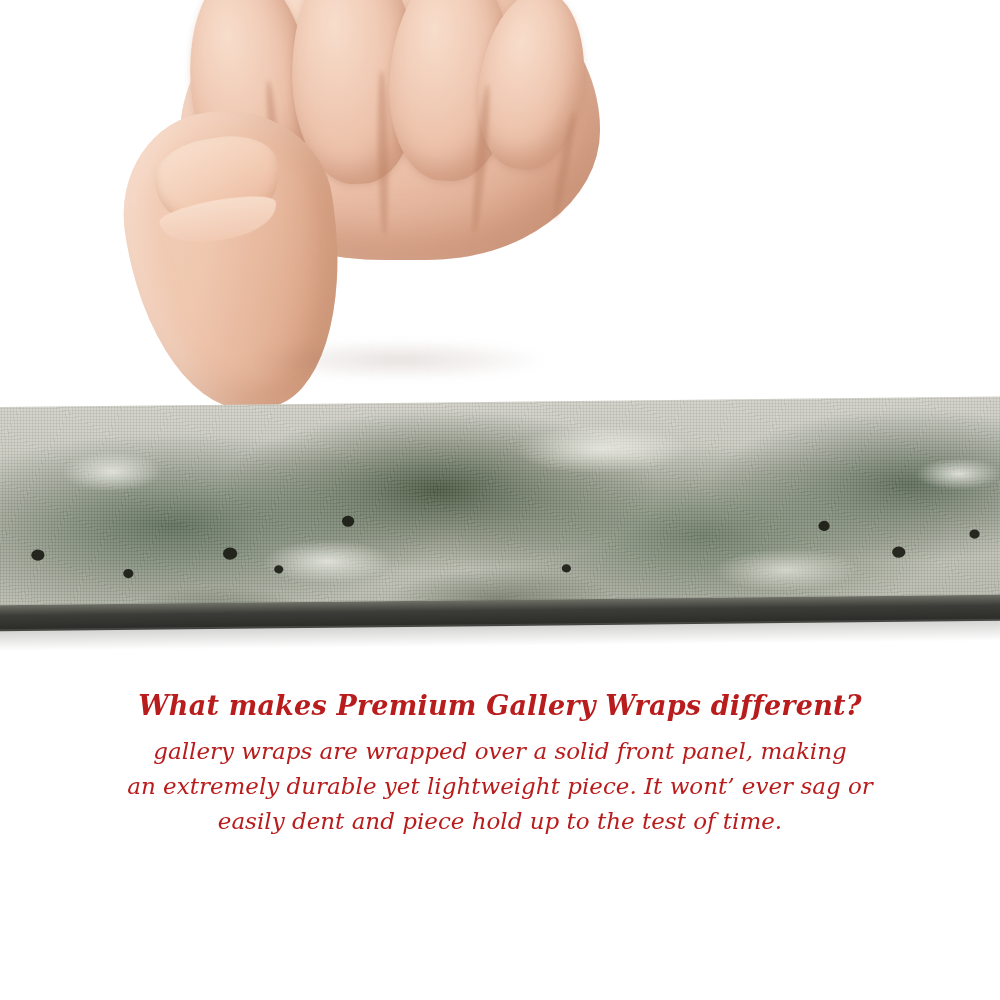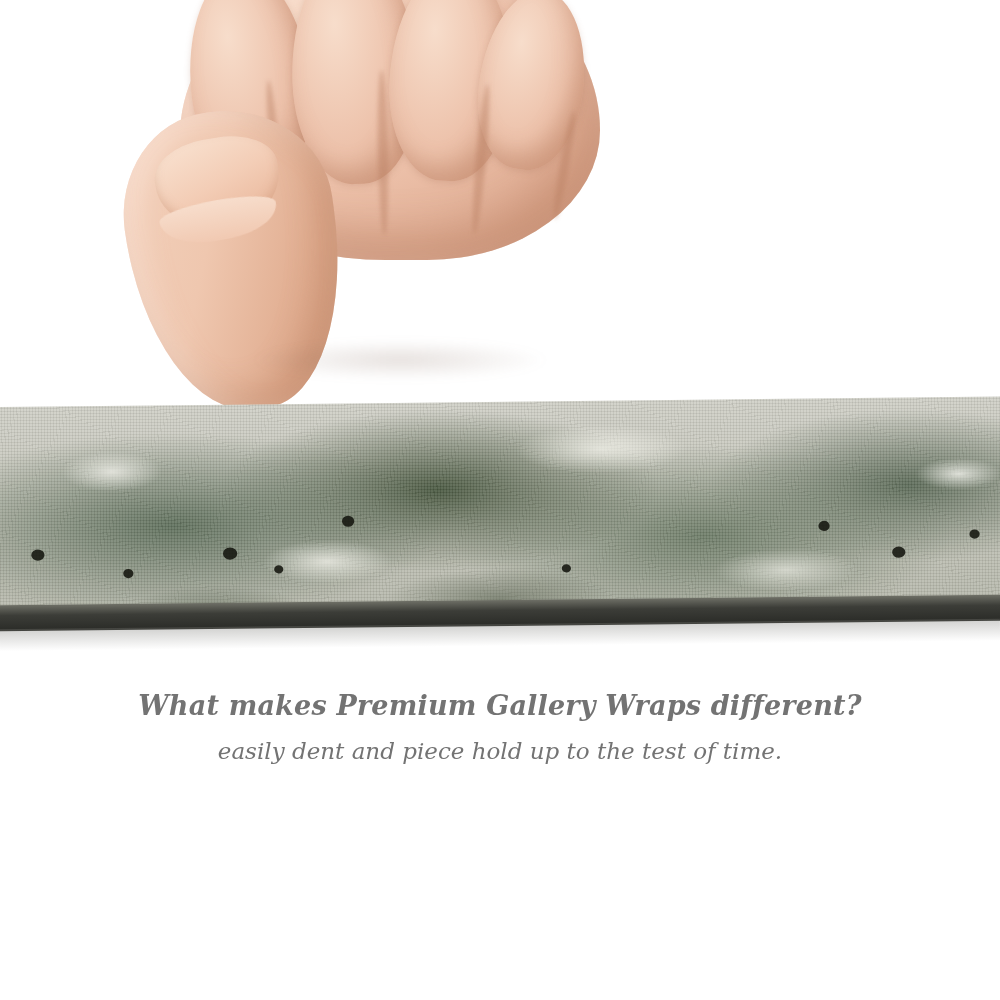--- a/index.html
+++ b/index.html
@@ -173,21 +173,21 @@
     transform: rotate(-0.6deg);
   }
 
   
   .caption {
     position: absolute;
     left: 0;
     top: 690px;
     width: 1000px;
     text-align: center;
-    color: #737373;
+    color: #b91c1c;
     font-family: "DejaVu Serif", serif;
     font-style: italic;
   }
   .caption-heading {
     font-size: 27px;
     font-weight: 700;
     letter-spacing: 0.2px;
     margin: 0 0 12px 0;
     line-height: 1.2;
   }
@@ -234,16 +234,18 @@
       <div class="speck" style="left:960px; top:130px; width:10px; height:9px;"></div>
       <div class="speck" style="left:20px;  top:196px; width:10px; height:9px;"></div>
     </div>
 
     <div class="edge-dark"></div>
     <div class="edge-shadow"></div>
   </div>
 
   <div class="caption">
     <div class="caption-heading">What makes Premium Gallery Wraps different?</div>
+    <div class="caption-body-line">gallery wraps are wrapped over a solid front panel, making</div>
+    <div class="caption-body-line">an extremely durable yet lightweight piece. It wont’ ever sag or</div>
     <div class="caption-body-line">easily dent and piece hold up to the test of time.</div>
   </div>
 
 </div>
 
 </body></html>

